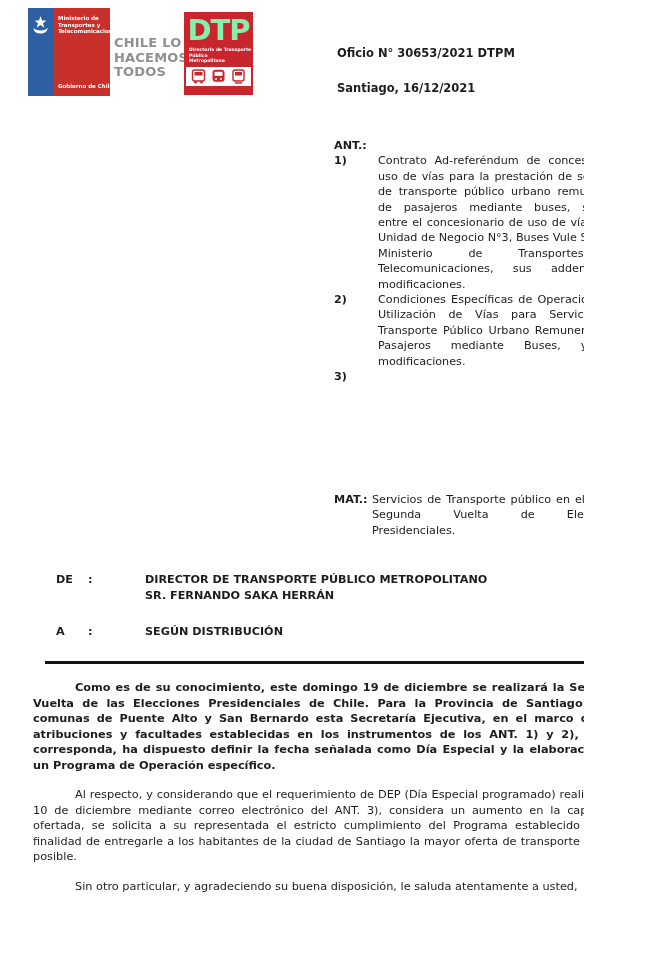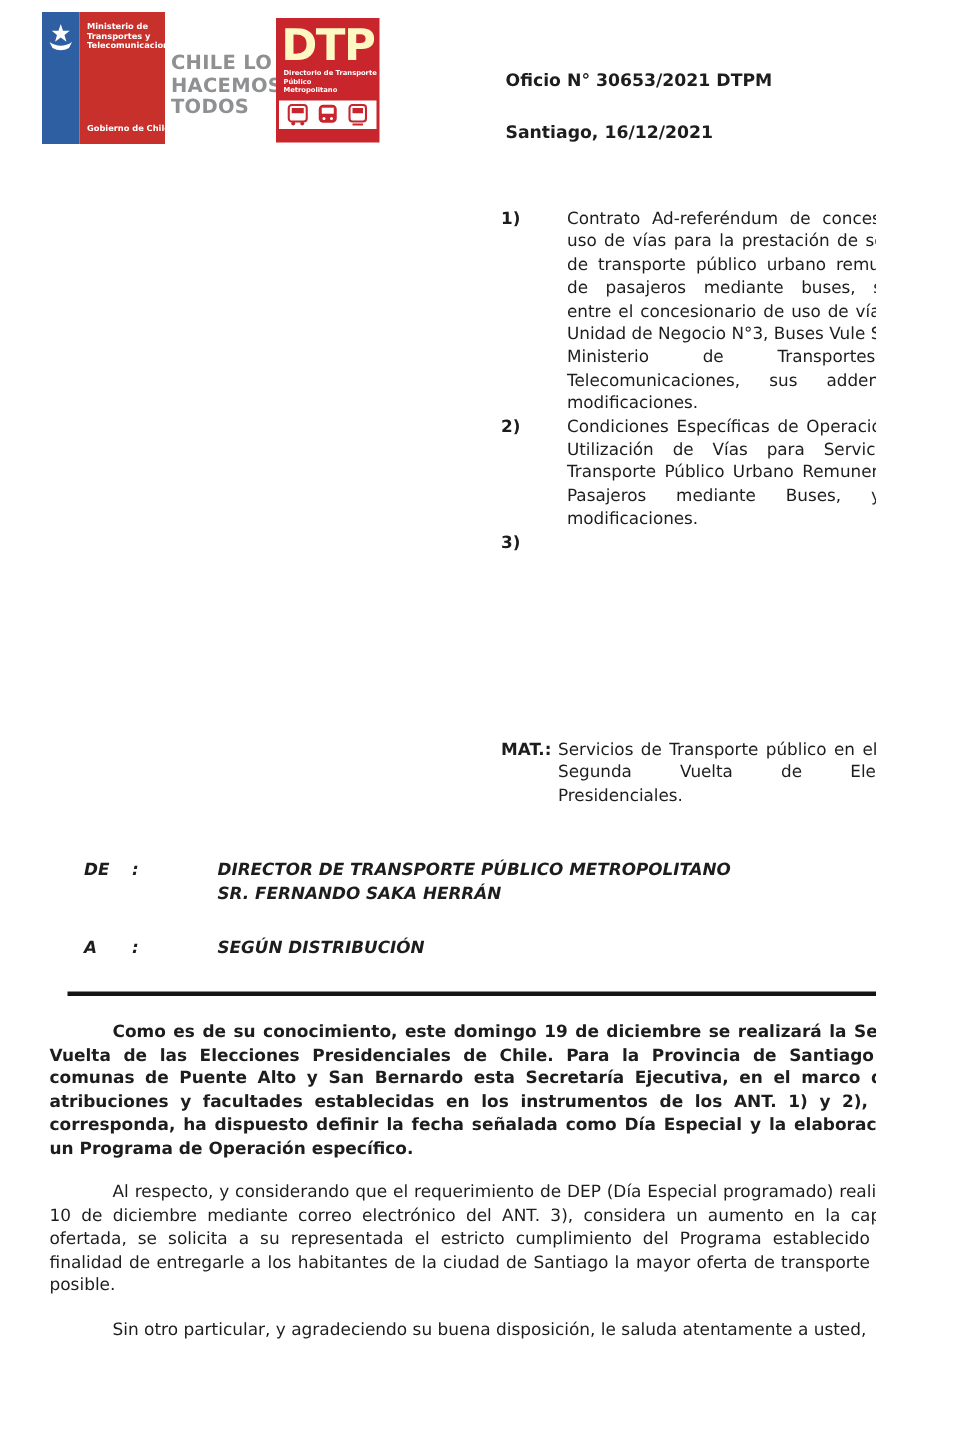--- a/index.html
+++ b/index.html
@@ -16,40 +16,40 @@
   .gov-logo{position:absolute;left:28px;top:8px;width:82px;height:88px;display:flex;}
   .gov-blue{width:25px;background:#2e5fa3;position:relative;}
   .gov-emblem{position:absolute;top:6px;left:2px;width:21px;height:22px;}
   .gov-red{flex:1;background:#c8302c;position:relative;}
   .gov-ministry{position:absolute;top:7px;left:5px;color:#ffffff;font-size:5.5px;line-height:6.5px;font-weight:bold;}
   .gov-footer{position:absolute;bottom:7px;left:5px;color:#ffffff;font-size:5.5px;font-weight:bold;white-space:nowrap;}
   
   .tagline{position:absolute;left:114px;top:36px;color:#8e9092;font-size:13px;font-weight:bold;line-height:14.5px;letter-spacing:0.2px;}
   
   .dtp-logo{position:absolute;left:184px;top:12px;width:69px;height:83px;background:#c8252c;display:flex;flex-direction:column;}
-  .dtp-title{color:#fef9c3;font-weight:bold;font-size:29px;line-height:30px;text-align:center;letter-spacing:-1px;margin-top:3px;}
+  .dtp-title{color:#86efac;font-weight:bold;font-size:29px;line-height:30px;text-align:center;letter-spacing:-1px;margin-top:3px;}
   .dtp-sub{color:#ffffff;font-size:4.5px;line-height:5.5px;text-align:left;padding:2px 0 0 5px;font-weight:bold;}
   .dtp-band{background:#ffffff;margin:3px 2px 0 2px;height:19px;display:flex;align-items:center;justify-content:space-around;padding:0 2px;flex:0 0 auto;}
   .dtp-bottom{flex:1;}
   .veh-icon{display:block;}
   
   .oficio-no{position:absolute;left:337px;top:46px;font-weight:bold;font-size:11.5px;}
   .oficio-date{position:absolute;left:337px;top:81px;font-weight:bold;font-size:11.5px;}
   
   .ant{position:absolute;left:334px;top:138px;width:292px;font-size:11.2px;line-height:15.4px;}
   .ant-label{font-weight:bold;}
   .ant-item{display:flex;}
   .ant-num{width:44px;font-weight:bold;flex:0 0 auto;}
   .ant-text{flex:1;text-align:justify;}
   
   .mat{position:absolute;left:334px;top:492px;width:292px;font-size:11.2px;line-height:15.4px;display:flex;}
   .mat-label{font-weight:bold;width:38px;flex:0 0 auto;}
   .mat-text{flex:1;text-align:justify;}
   
-  .addr{position:absolute;left:56px;top:572px;width:560px;font-size:11.2px;line-height:15.8px;font-weight:bold;font-style:italic;}
+  .addr{position:absolute;left:56px;top:572px;width:560px;font-size:11.2px;line-height:15.8px;font-weight:bold;}
   .addr-row{display:grid;grid-template-columns:32px 57px 1fr;}
   .addr-row.to{margin-top:20px;}
   
   .rule{position:absolute;left:45px;top:661px;width:582px;height:2.5px;background:#141414;}
   
   .body-text{position:absolute;left:33px;top:666px;width:592px;font-size:11.3px;line-height:15.5px;}
   .body-text p{margin:0 0 14px 0;text-align:justify;text-indent:42px;}
   .body-text p:first-child{margin-top:14px;font-weight:bold;}
   .body-text p.last{text-align:left;}
 </style>
@@ -106,20 +106,21 @@
         <line x1="4" y1="14" x2="11" y2="14" stroke="#c8252c" stroke-width="1.4"></line>
       </svg>
     </div>
     <div class="dtp-bottom"></div>
   </div>
 
   <div class="oficio-no">Oficio N° 30653/2021 DTPM</div>
   <div class="oficio-date">Santiago, 16/12/2021</div>
 
   <div class="ant">
+    <div class="ant-label">ANT.:</div>
     <div class="ant-item">
       <div class="ant-num">1)</div>
       <div class="ant-text">Contrato Ad-referéndum de concesión de uso de vías para la prestación de servicios de transporte público urbano remunerado de pasajeros mediante buses, suscrito entre el concesionario de uso de vías de la Unidad de Negocio N°3, Buses Vule S.A. y el Ministerio de Transportes y Telecomunicaciones, sus addenda y modificaciones.</div>
     </div>
     <div class="ant-item">
       <div class="ant-num">2)</div>
       <div class="ant-text">Condiciones Específicas de Operación y de Utilización de Vías para Servicios de Transporte Público Urbano Remunerado de Pasajeros mediante Buses, y sus modificaciones.</div>
     </div>
     <div class="ant-item">
       <div class="ant-num">3)</div>

